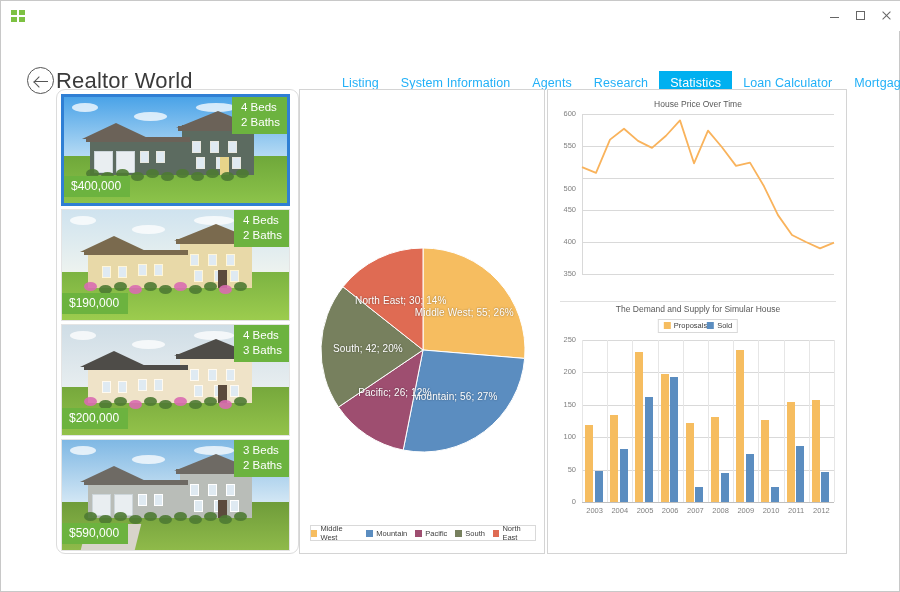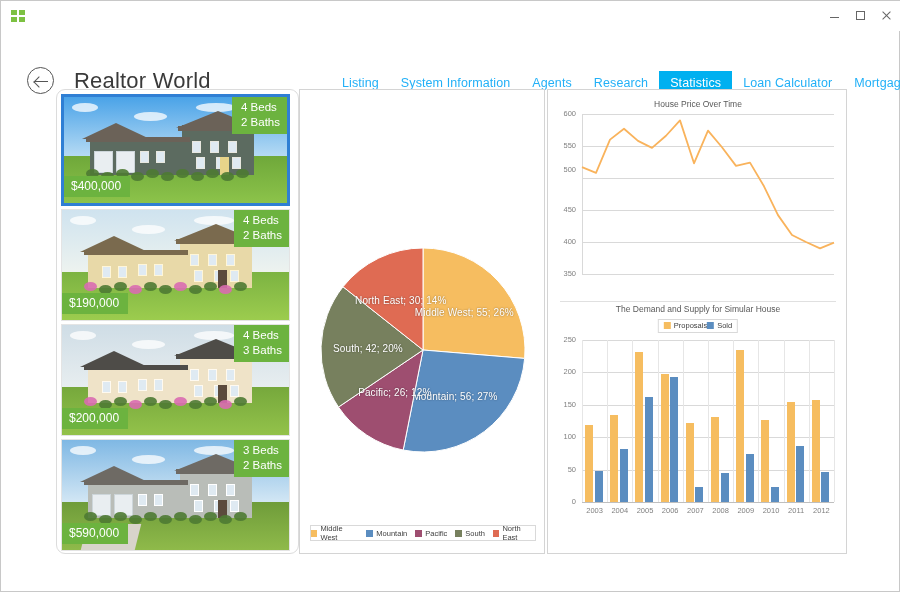--- a/index.html
+++ b/index.html
@@ -38,21 +38,21 @@
   .winbtn .clos:before, .winbtn .clos:after {
     content:""; position:absolute; left:1px; top:6px; width:11px; height:1px; background:#666;
   }
   .winbtn .clos:before { transform: rotate(45deg); }
   .winbtn .clos:after  { transform: rotate(-45deg); }
 
   
   .header {
     position: absolute; left: 0; top: 30px; width: 900px; height: 48px;
   }
-  .brand { position: absolute; left: 26px; top: 36px; display: flex; align-items: center; gap: 20px; }
+  .brand { position: absolute; left: 26px; top: 36px; display: flex; align-items: center; gap: 2px; }
   .backbtn {
     width: 27px; height: 27px; border-radius: 50%; border: 1.6px solid #555;
     position: relative; cursor: pointer; flex: none;
   }
   .backbtn:before {
     content:""; position:absolute; left:7px; top:12.5px; width:13px; height:1.6px; background:#555;
   }
   .backbtn:after {
     content:""; position:absolute; left:7px; top:9.5px; width:7px; height:7px;
     border-left:1.6px solid #555; border-bottom:1.6px solid #555; transform: rotate(45deg);
@@ -391,21 +391,21 @@
   </div>
 
   <div class="pane" id="pane-charts">
     <div class="chart-box" id="linechart">
       <div class="chart-title" style="top:9px">House Price Over Time</div>
       <div id="line-body">
           <div class="axis-label" style="left: 2px; top: 19px; width: 26px;">600</div>
           <div style="position: absolute; left: 34px; top: 24px; width: 252px; height: 1px; background: rgb(217, 217, 217);"></div>
           <div class="axis-label" style="left: 2px; top: 51px; width: 26px;">550</div>
           <div style="position: absolute; left: 34px; top: 56px; width: 252px; height: 1px; background: rgb(217, 217, 217);"></div>
-          <div class="axis-label" style="left: 2px; top: 75px; width: 26px;">500</div>
+          <div class="axis-label" style="left: 2px; top: 94px; width: 26px;">500</div>
           <div style="position: absolute; left: 34px; top: 88px; width: 252px; height: 1px; background: rgb(217, 217, 217);"></div>
           <div class="axis-label" style="left: 2px; top: 115px; width: 26px;">450</div>
           <div style="position: absolute; left: 34px; top: 120px; width: 252px; height: 1px; background: rgb(217, 217, 217);"></div>
           <div class="axis-label" style="left: 2px; top: 147px; width: 26px;">400</div>
           <div style="position: absolute; left: 34px; top: 152px; width: 252px; height: 1px; background: rgb(217, 217, 217);"></div>
           <div class="axis-label" style="left: 2px; top: 179px; width: 26px;">350</div>
           <div style="position: absolute; left: 34px; top: 184px; width: 252px; height: 1px; background: rgb(217, 217, 217);"></div>
           <div style="position: absolute; left: 34px; top: 24px; width: 1px; height: 160px; background: rgb(217, 217, 217);"></div>
           <svg width="300" height="212" style="position: absolute; left: 0px; top: 0px;">
             <polyline points="34,77.12 48,82.88 62,49.6 76,38.72 90,50.88 104,57.92 118,45.760000000000005 132,30.4 146,73.28 160,40.64 174,57.28 188,75.84 202,72.64 216,96.32000000000001 230,125.12 244,144.96 258,152 272,158.4 286,152.64000000000001" fill="none" stroke="#f9b35c" stroke-width="1.8" stroke-linejoin="round"></polyline>

